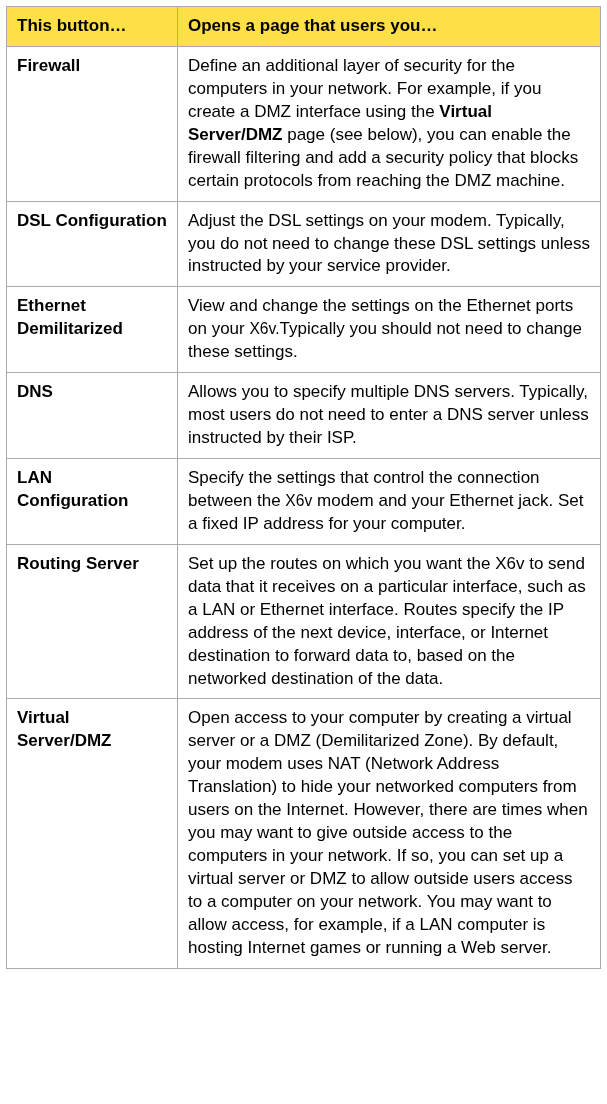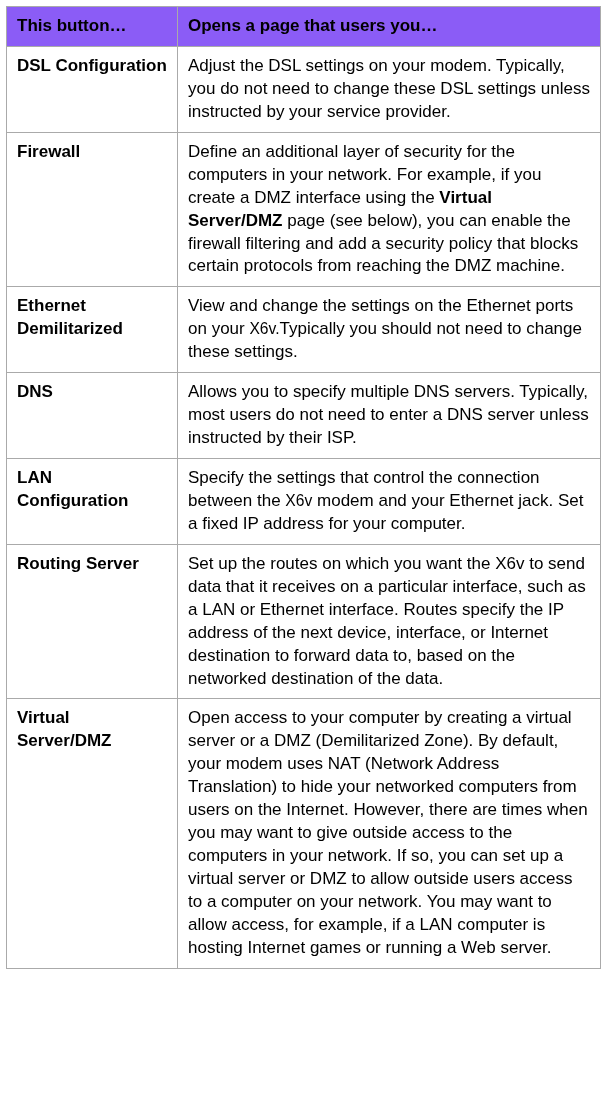--- a/index.html
+++ b/index.html
@@ -19,21 +19,21 @@
     table.tbl th,
     table.tbl td {
       border: 1px solid #aaa;
       padding: 8px 10px;
       vertical-align: top;
       font-size: 17px;
       line-height: 1.35;
       text-align: left;
     }
     table.tbl th {
-      background: #8b5cf6;
+      background: #fde047;
       font-weight: bold;
     }
     table.tbl td.col-label {
       font-weight: bold;
       width: 150px;
     }
     .desc-bold {
       font-weight: bold;
     }
     .small-caps {
@@ -47,28 +47,28 @@
 
   <table class="tbl">
     <thead>
       <tr>
         <th>This button…</th>
         <th>Opens a page that users you…</th>
       </tr>
     </thead>
     <tbody>
       <tr>
-        <td class="col-label">DSL Configuration</td>
-        <td>Adjust the DSL settings on your modem. Typically, you do not need to change these DSL settings unless instructed by your service provider.</td>
-      </tr>
-      <tr>
         <td class="col-label">Firewall</td>
         <td>
           <span>Define an additional layer of security for the computers in your network. For example, if you create a DMZ interface using the </span><span class="desc-bold">Virtual Server/DMZ</span><span> page (see below), you can enable the firewall filtering and add a security policy that blocks certain protocols from reaching the DMZ machine.</span>
         </td>
+      </tr>
+      <tr>
+        <td class="col-label">DSL Configuration</td>
+        <td>Adjust the DSL settings on your modem. Typically, you do not need to change these DSL settings unless instructed by your service provider.</td>
       </tr>
       <tr>
         <td class="col-label">Ethernet Demilitarized</td>
         <td>
           <span>View and change the settings on the Ethernet ports on your </span><span class="small-caps">X6v.</span><span>Typically you should not need to change these settings.</span>
         </td>
       </tr>
       <tr>
         <td class="col-label">DNS</td>
         <td>Allows you to specify multiple DNS servers. Typically, most users do not need to enter a DNS server unless instructed by their ISP.</td>

